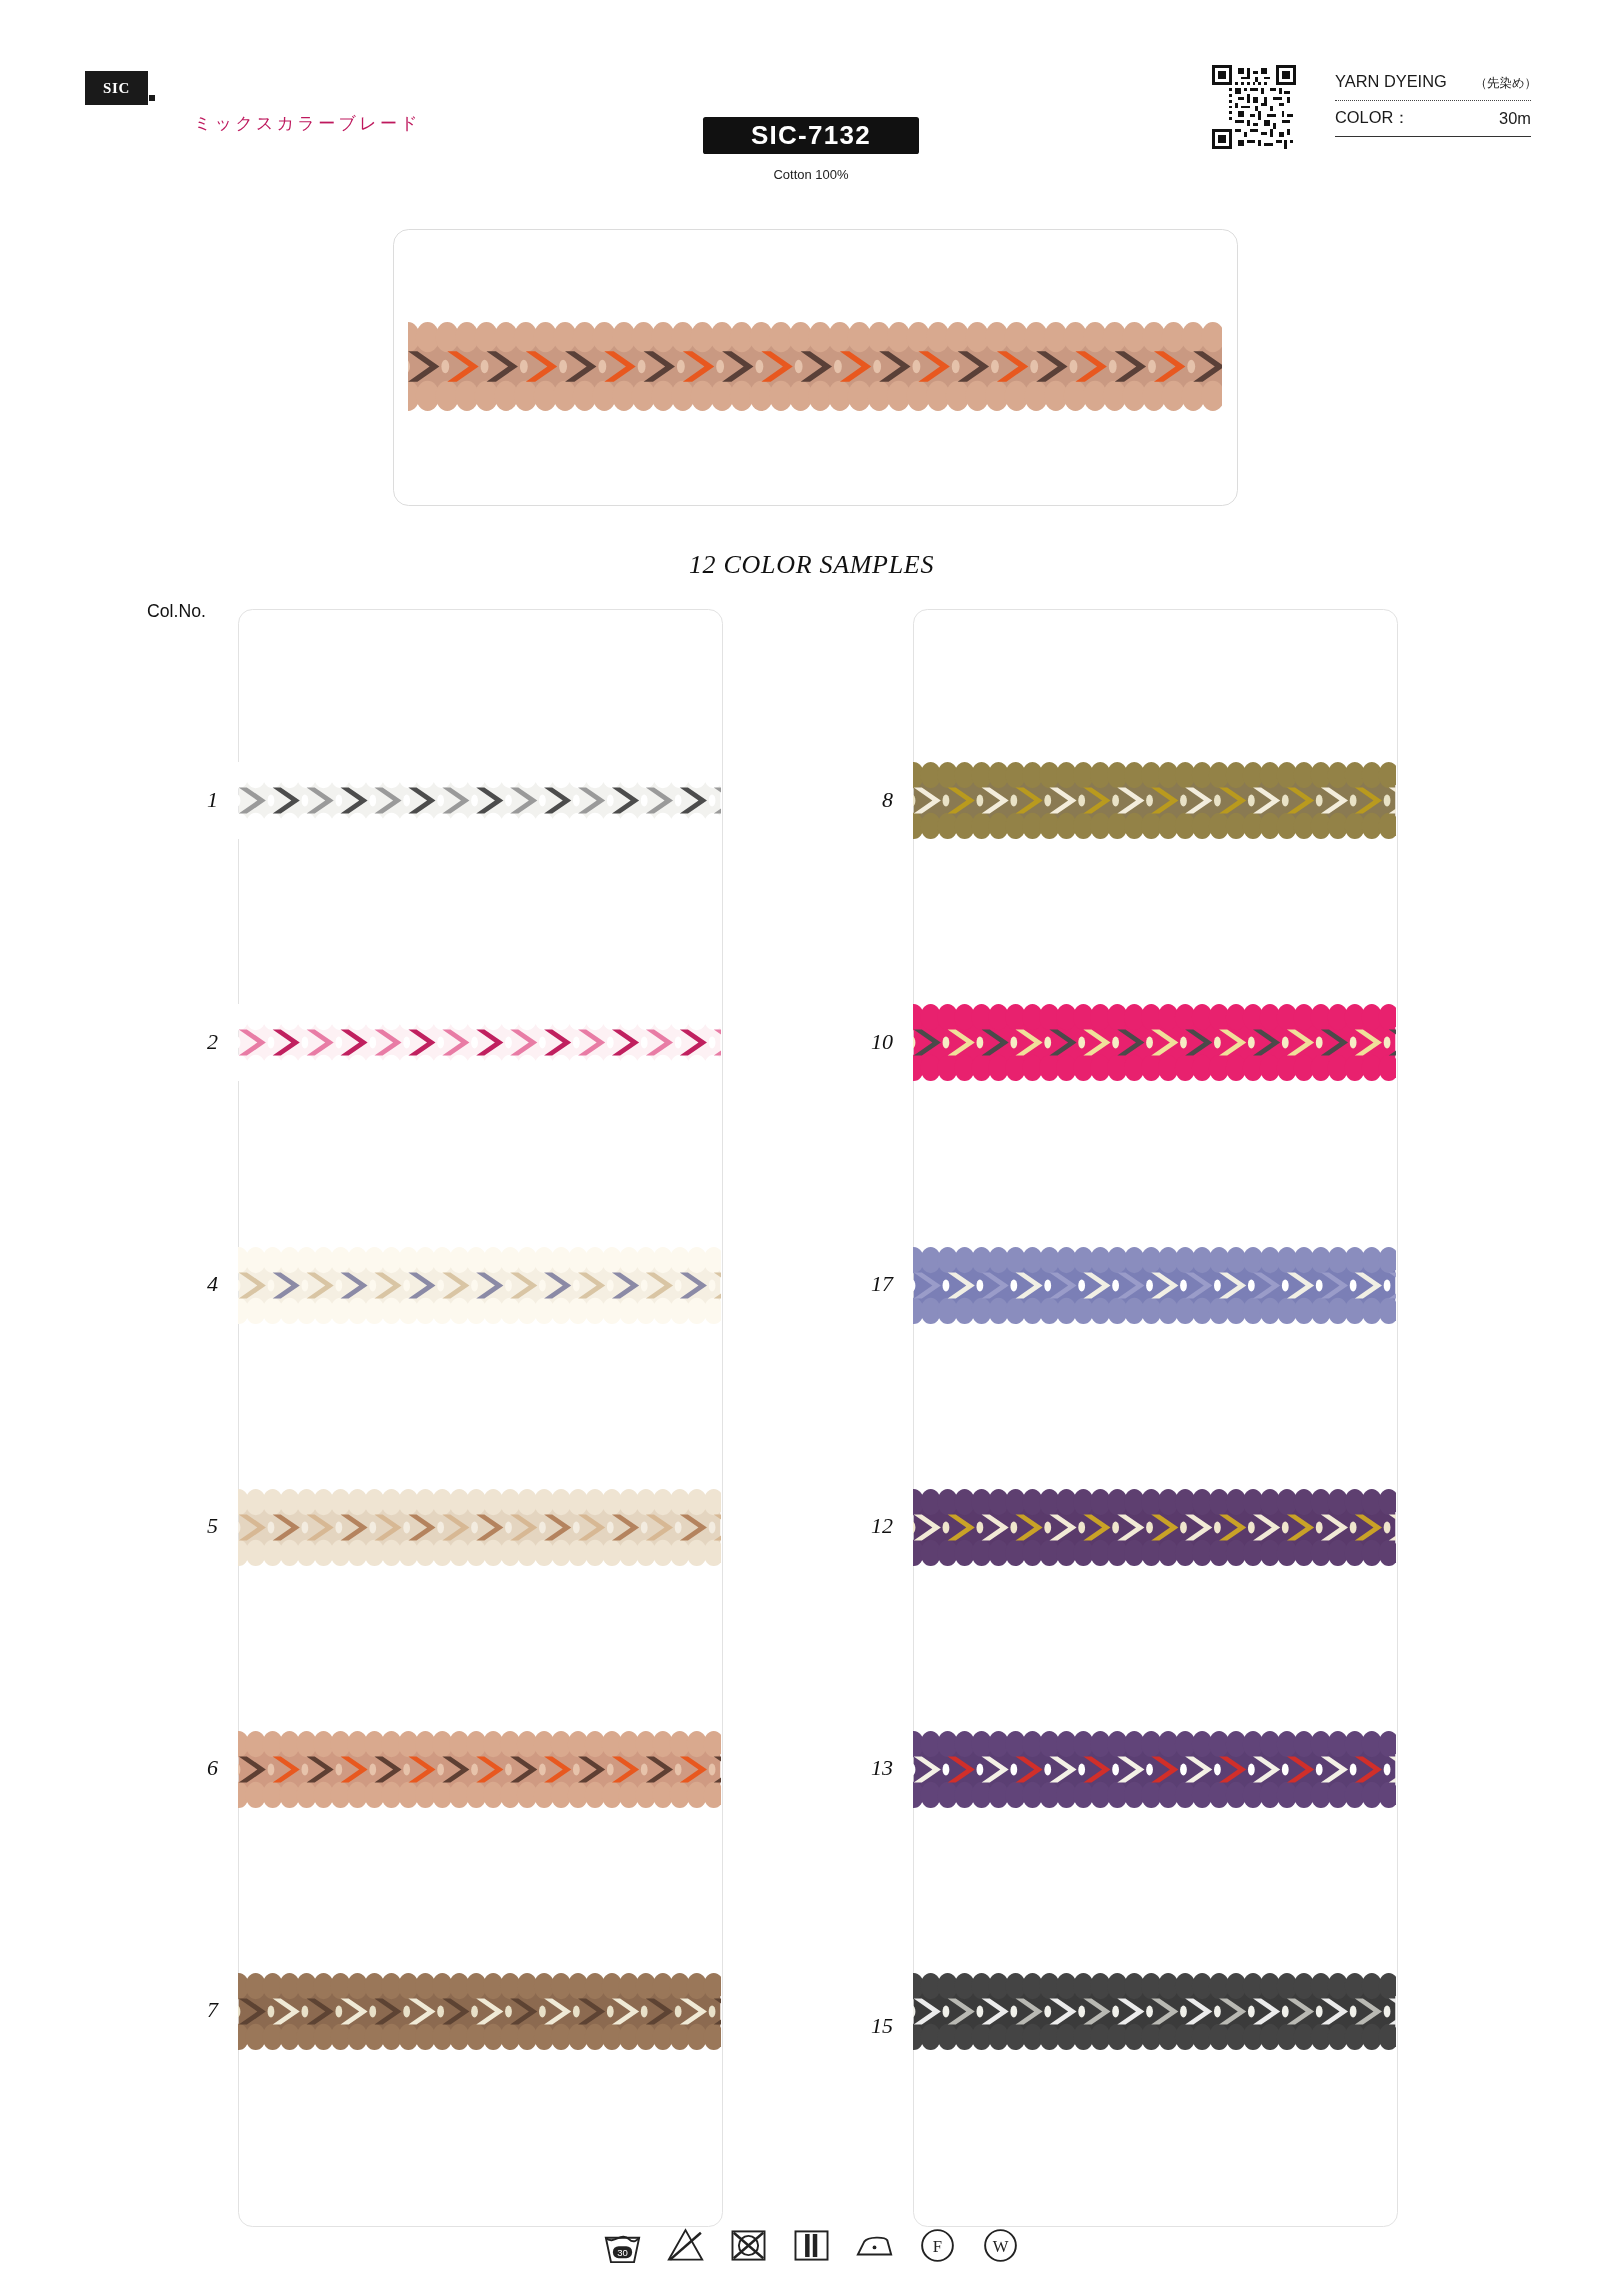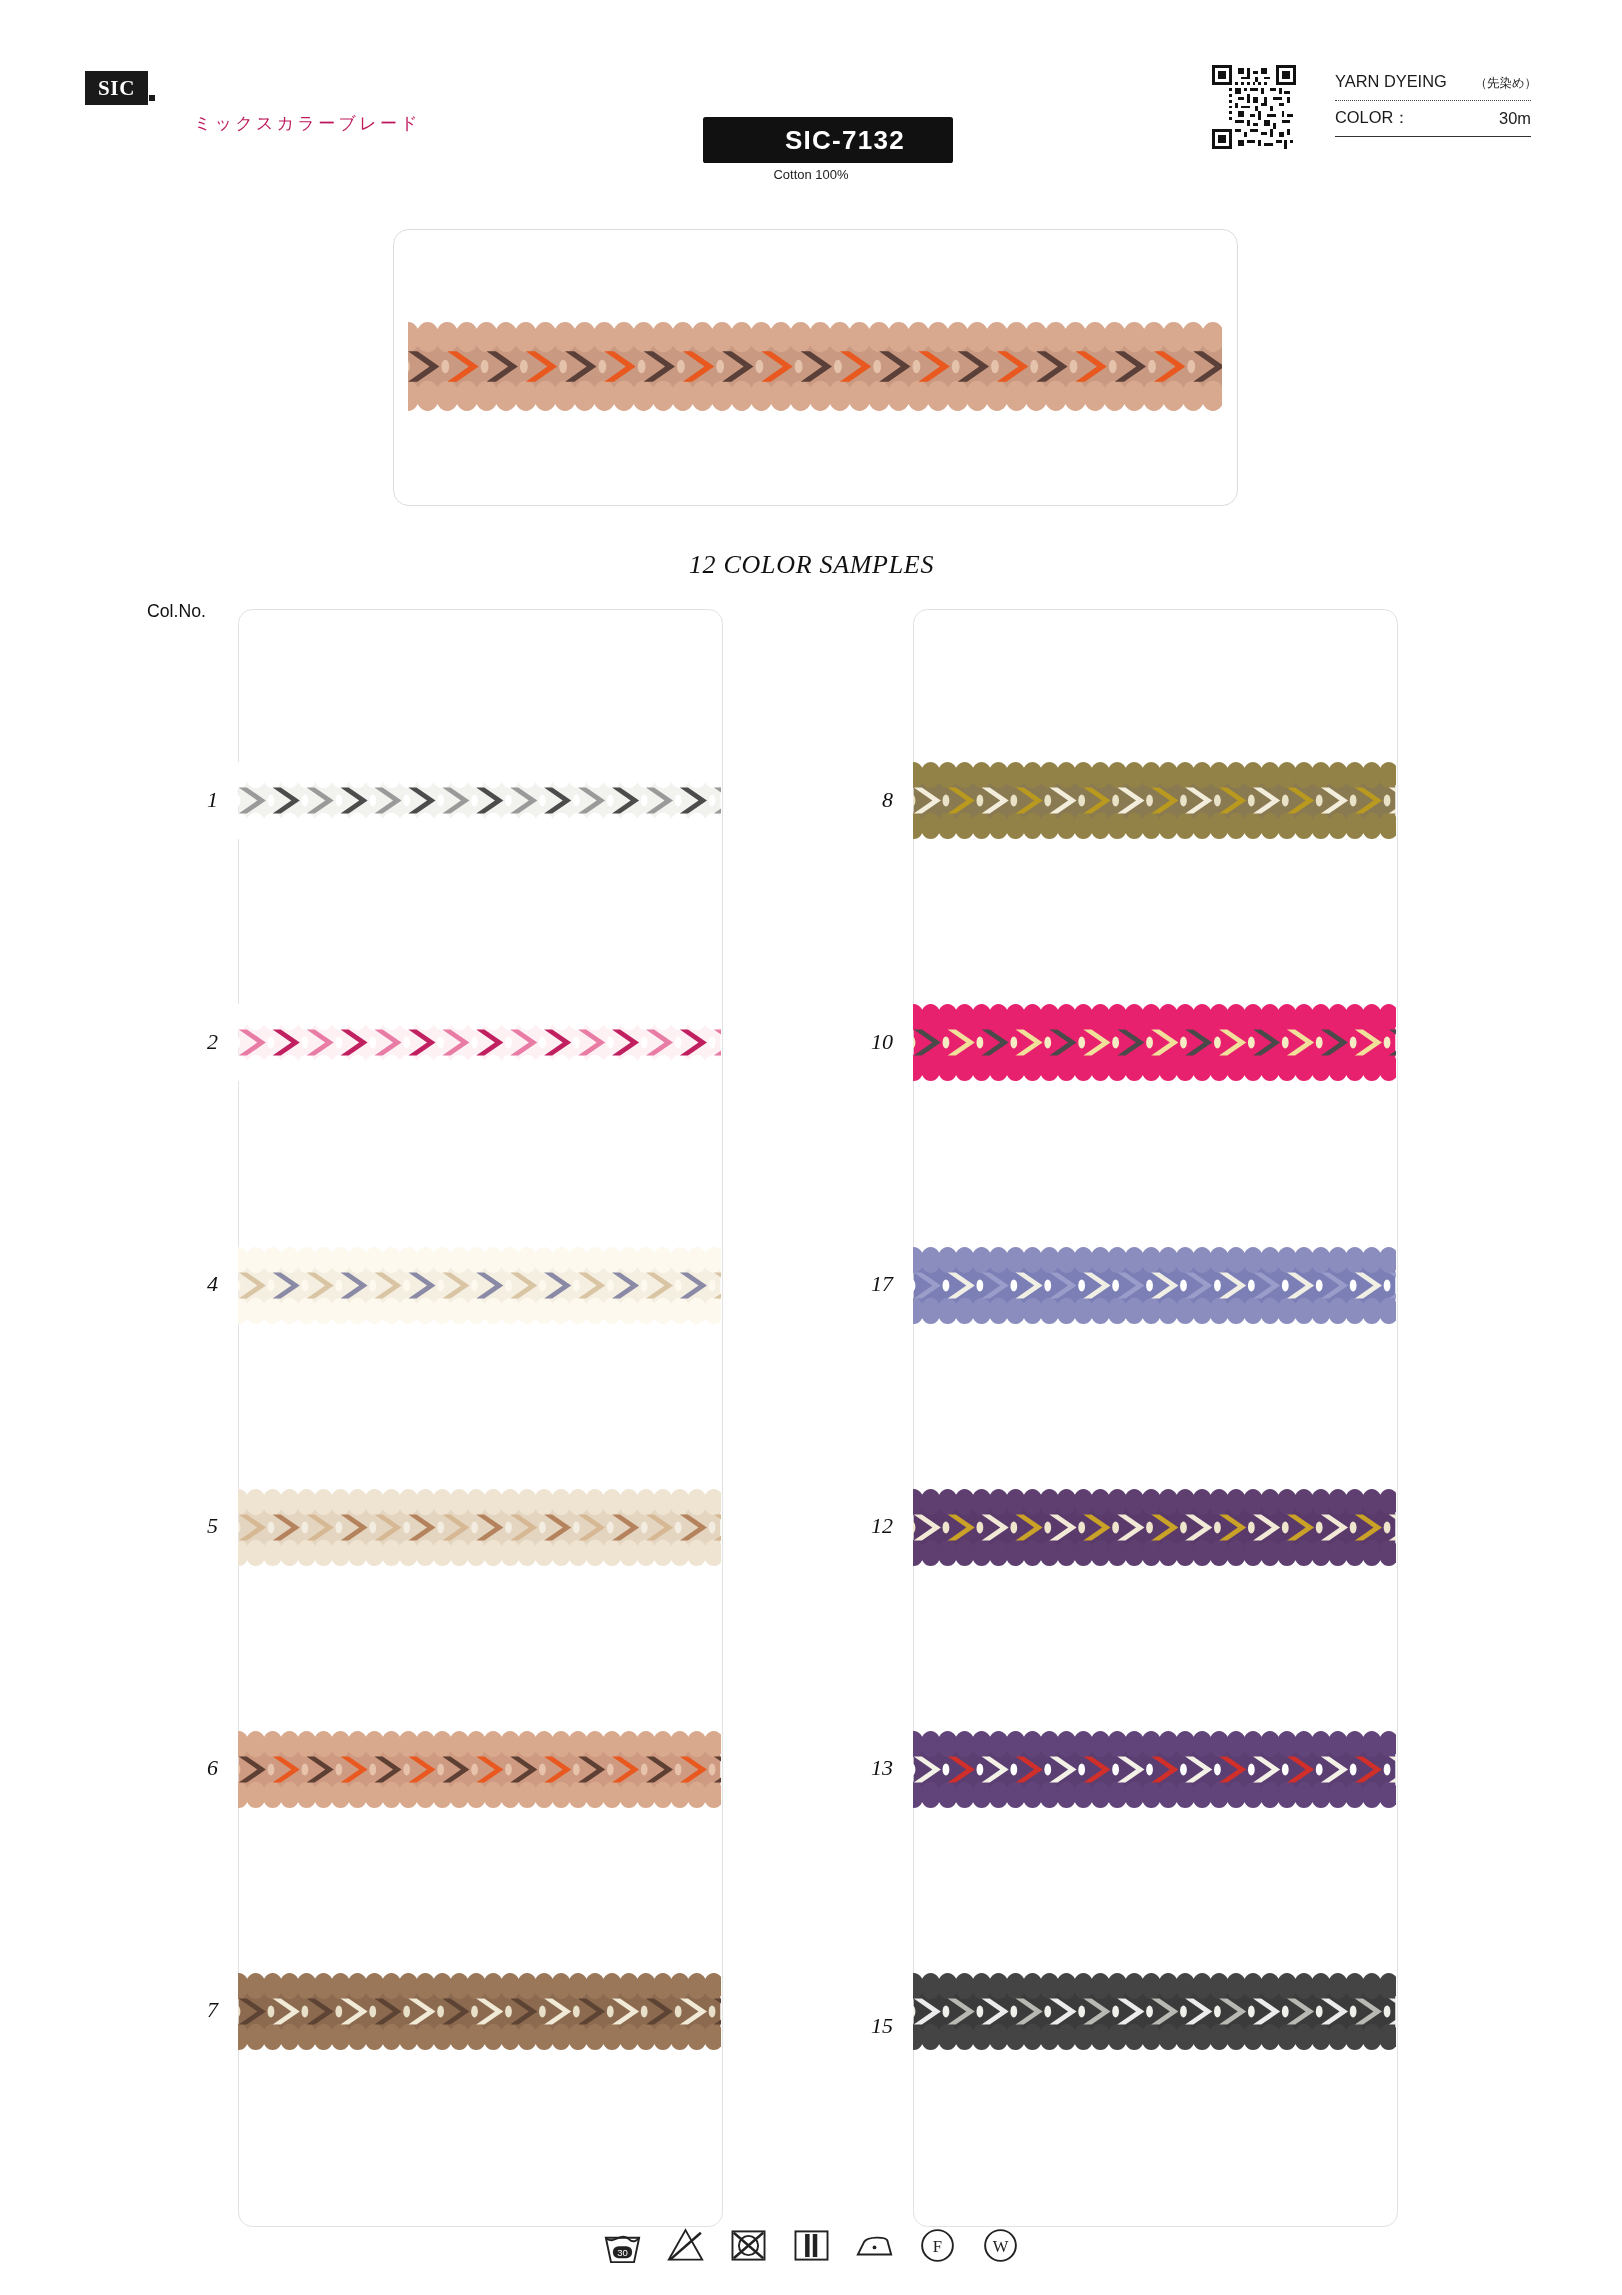--- a/index.html
+++ b/index.html
@@ -26,21 +26,21 @@
   }
   .logo-box {
     position: absolute;
     left: 85px;
     top: 9.2px;
     width: 63px;
     height: 34px;
     background: #1a1a1a;
     color: #ffffff;
     font-weight: bold;
-    font-size: 21px;
+    font-size: 15px;
     letter-spacing: 0.7px;
     display: flex;
     align-items: center;
     justify-content: center;
     font-family: "Liberation Serif", serif;
   }
   .logo-dot {
     position: absolute;
     left: 149px;
     top: 33px;
@@ -65,31 +65,30 @@
     font-size: 17px;
     letter-spacing: 3.3px;
     color: #be185d;
   }
 
   .code-pill {
     position: absolute;
     left: 703px;
     top: 55px;
     width: 216px;
-    height: 46px;
+    height: 37px;
     background: #111;
     color: #fff;
     border-radius: 2.6px;
     display: flex;
     align-items: center;
     justify-content: center;
     font-size: 26px;
     font-weight: bold;
     letter-spacing: 1.3px;
-    padding-left: 34px;
   }
   .material {
     position: absolute;
     left: 703px;
     top: 105px;
     width: 216px;
     text-align: center;
     font-size: 13px;
     color: #222;
   }

